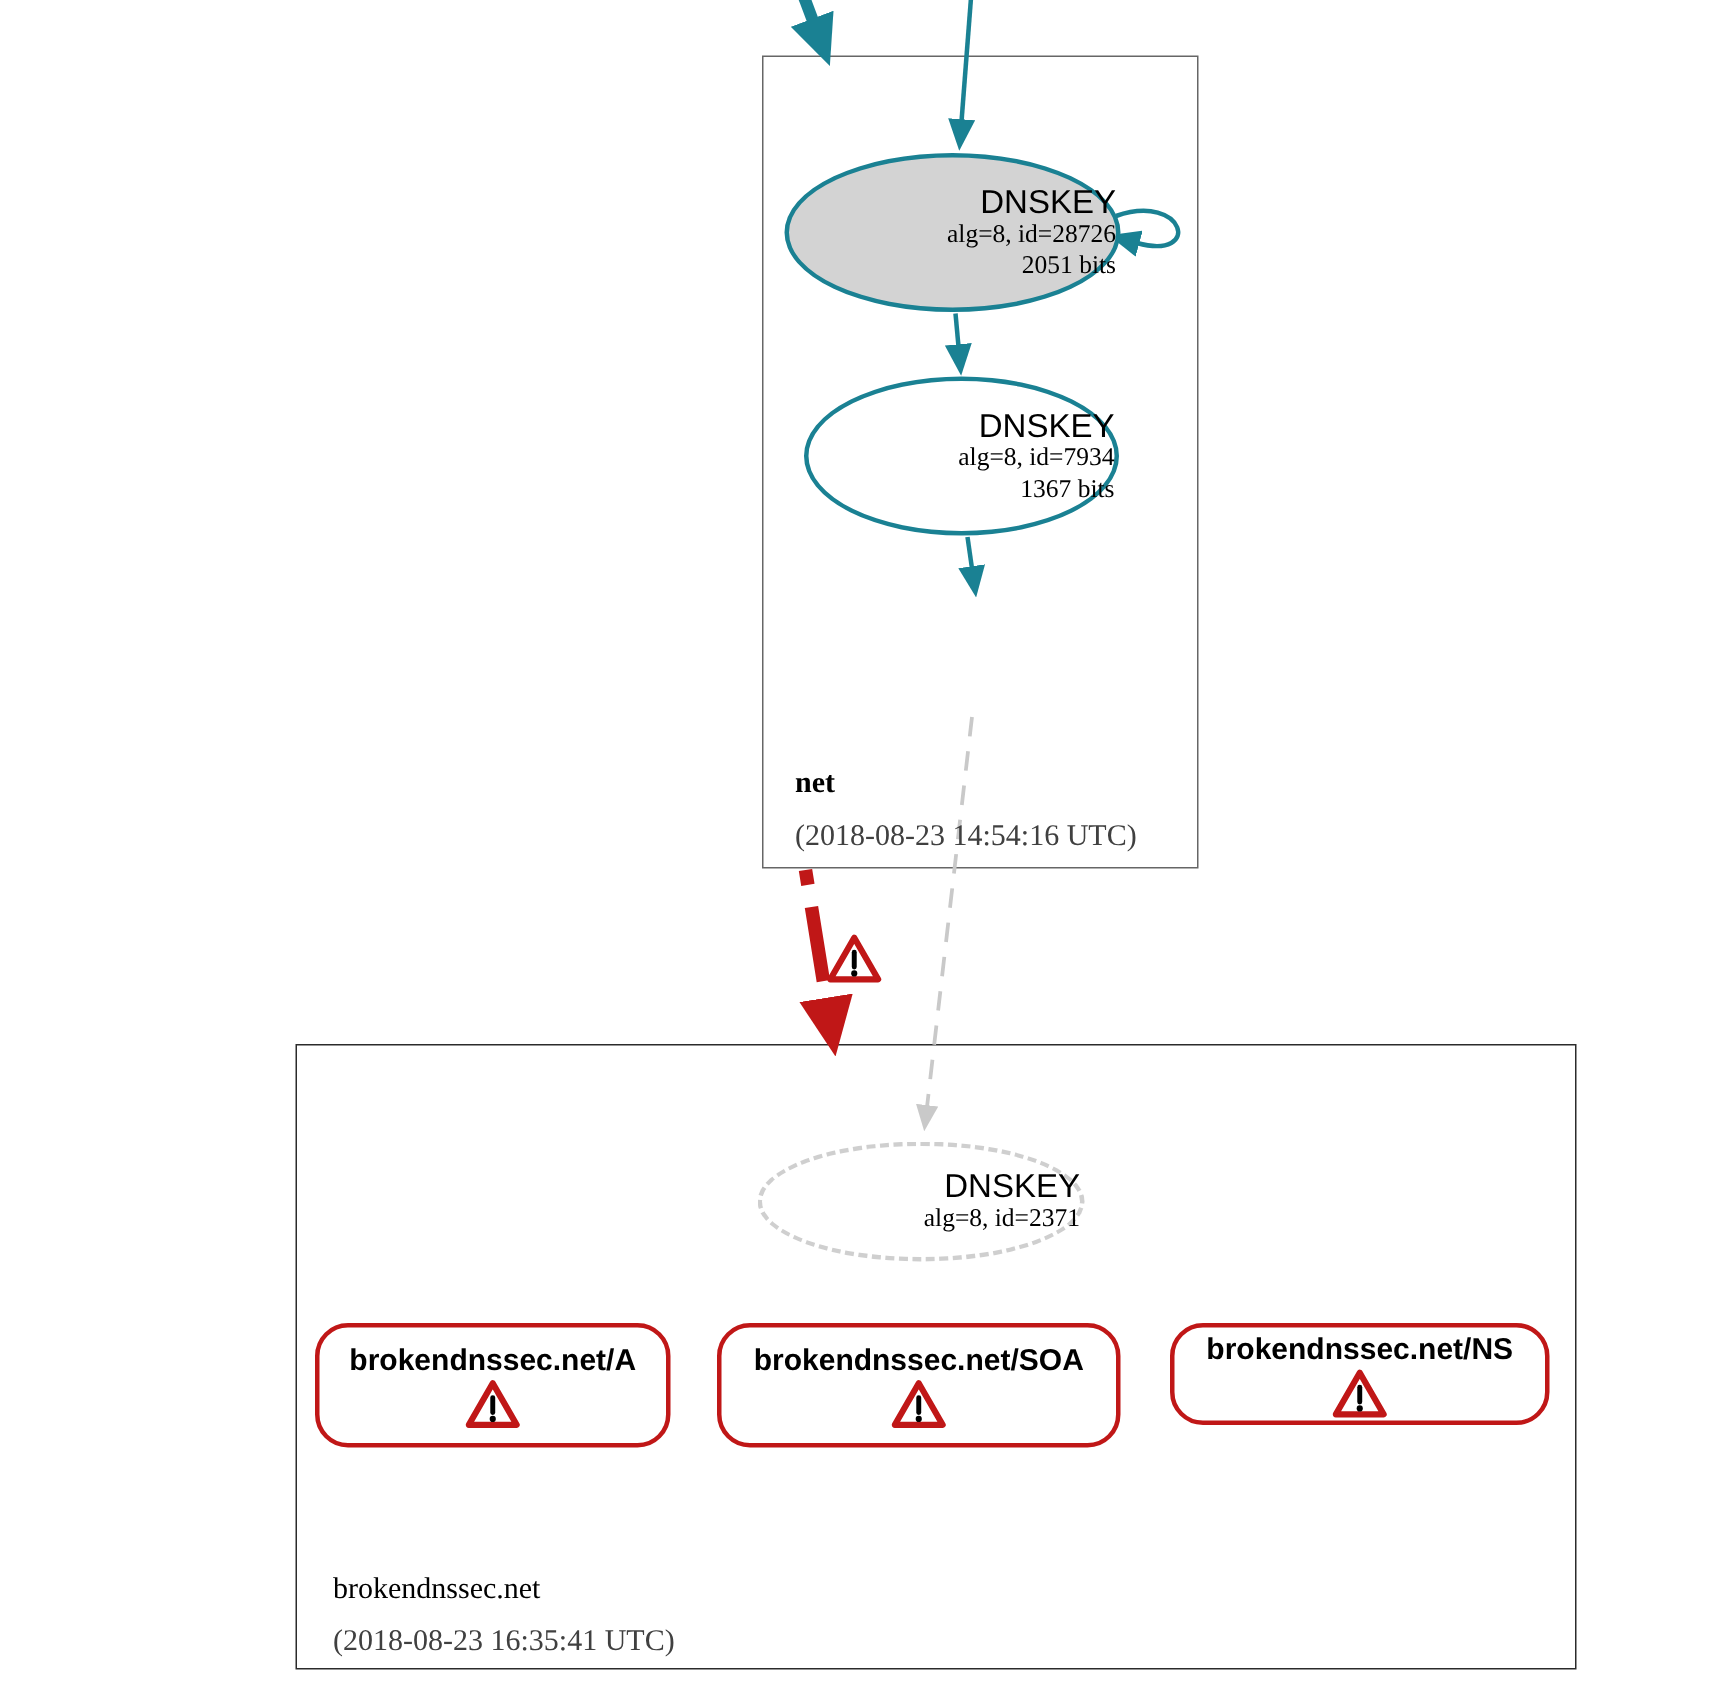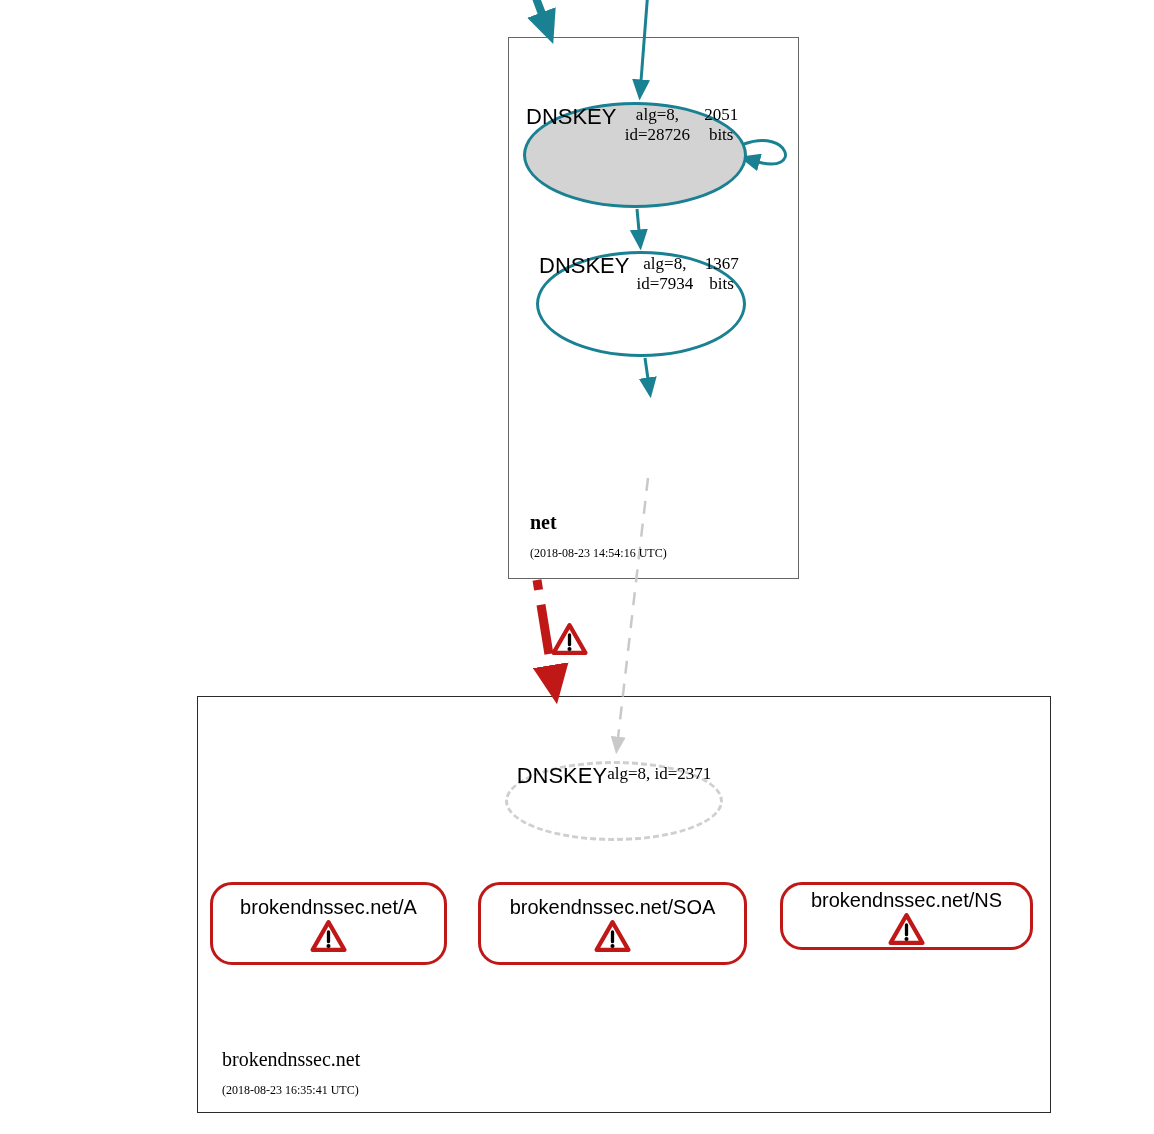--- a/index.html
+++ b/index.html
@@ -23,22 +23,22 @@
     position: absolute;
     background: transparent;
     z-index: 0;
   }
   .zone-box.top { border: 1.5px solid #666; }
   .zone-box.bottom { border: 1.5px solid #2b2b2b; }
   .node {
     position: absolute;
     z-index: 2;
     display: flex;
-    flex-direction: row;
-    align-items: flex-start;
+    flex-direction: column;
+    align-items: flex-end;
     justify-content: center;
     text-align: center;
     box-sizing: border-box;
   }
   .ellipse { border-radius: 50%; background: #ffffff; }
   .ellipse.teal { border: 3px solid #1a8193; }
   .ellipse.gray-fill { background: #d3d3d3; }
   .ellipse.dashed { border: 3px dashed #cfcfcf; }
   .node-title {
     font-family: "Liberation Sans", sans-serif;
@@ -57,40 +57,41 @@
     z-index: 2;
     border: 3px solid #c01717;
     border-radius: 22px;
     background: #fff;
     display: flex;
     flex-direction: column;
     align-items: center;
     justify-content: center;
     box-sizing: border-box;
     padding-top: 2px;
+    font-weight: bold;
   }
   .rrset-label {
     font-family: "Liberation Sans", sans-serif;
     font-size: 20px;
     color: #000;
     line-height: 1.1;
   }
   .zone-label {
     position: absolute;
     z-index: 2;
     font-family: "Liberation Serif", serif;
     font-size: 20px;
     color: #000;
   }
   .zone-ts {
     position: absolute;
     z-index: 2;
     font-family: "Liberation Serif", serif;
-    font-size: 12px;
-    color: #000000;
+    font-size: 20px;
+    color: #404040;
   }
   .warn {
     display: block;
     margin-top: 1px;
   }
   .warn-floating {
     position: absolute;
     z-index: 3;
   }
 </style>

